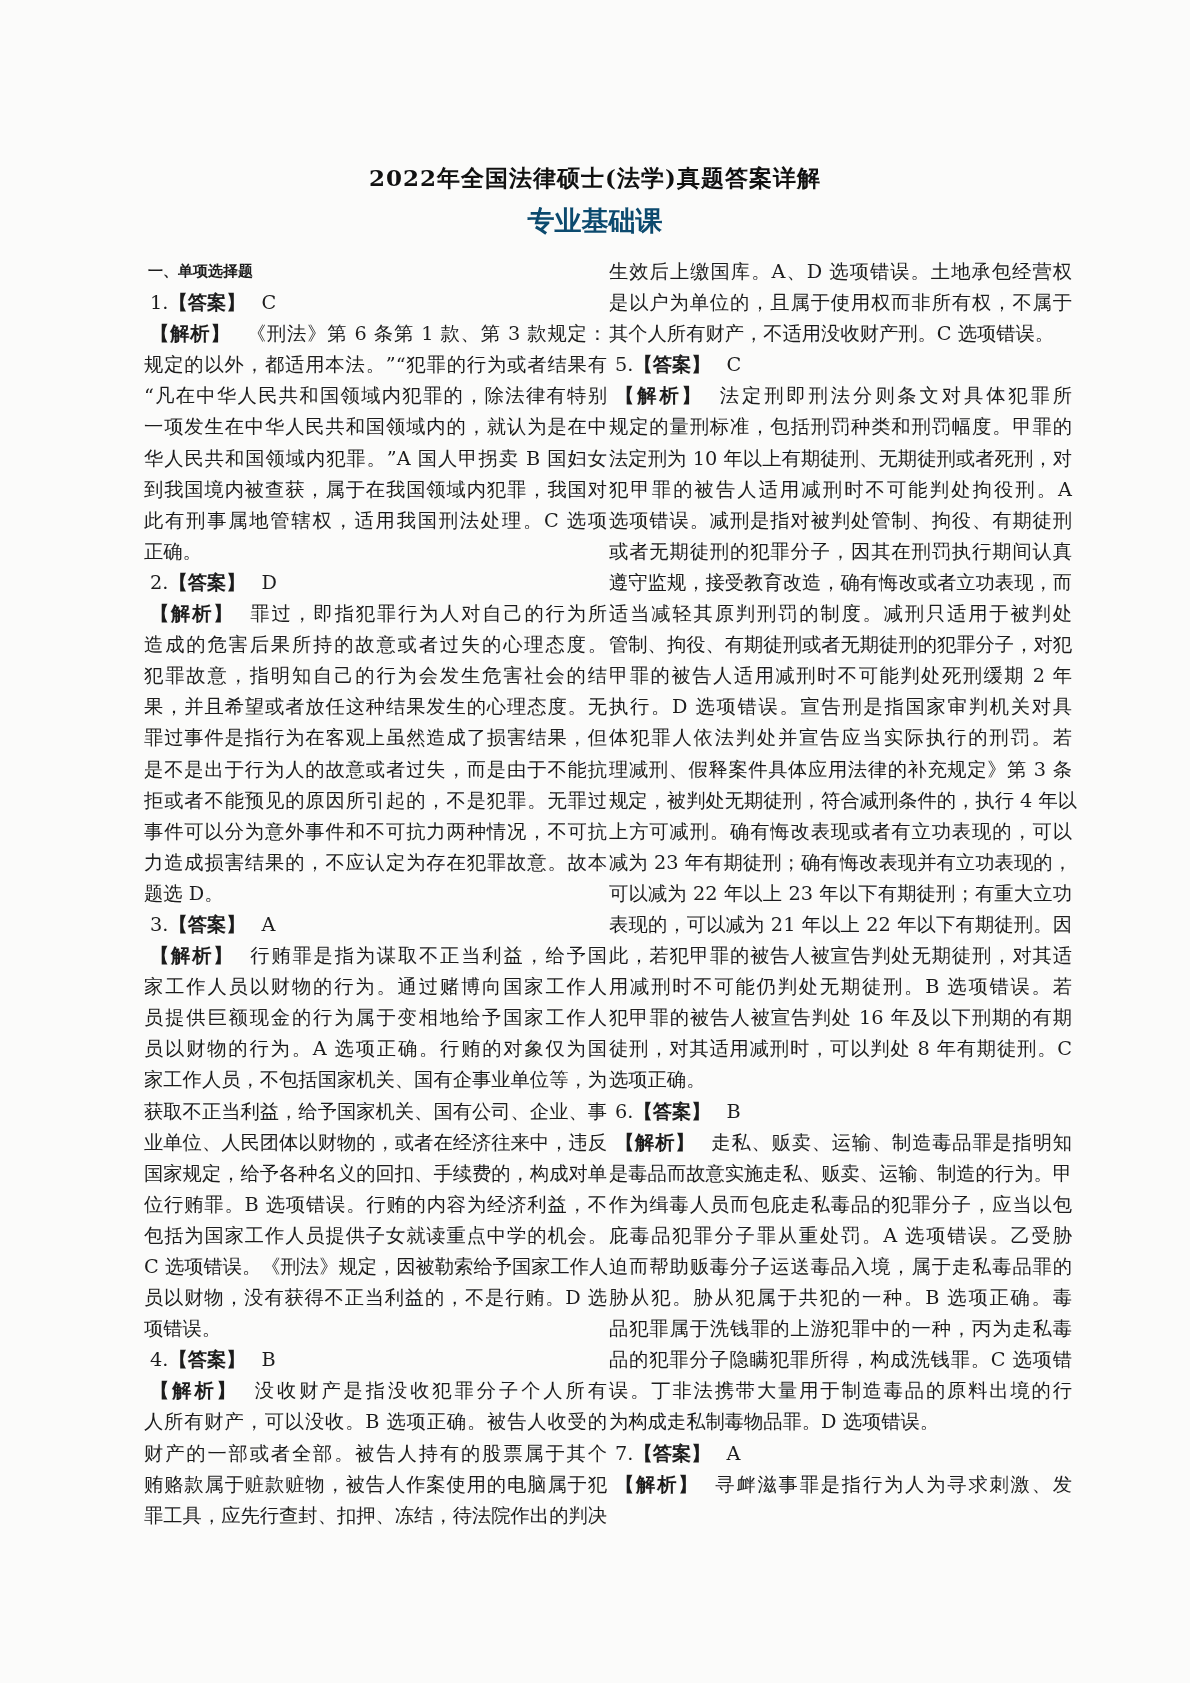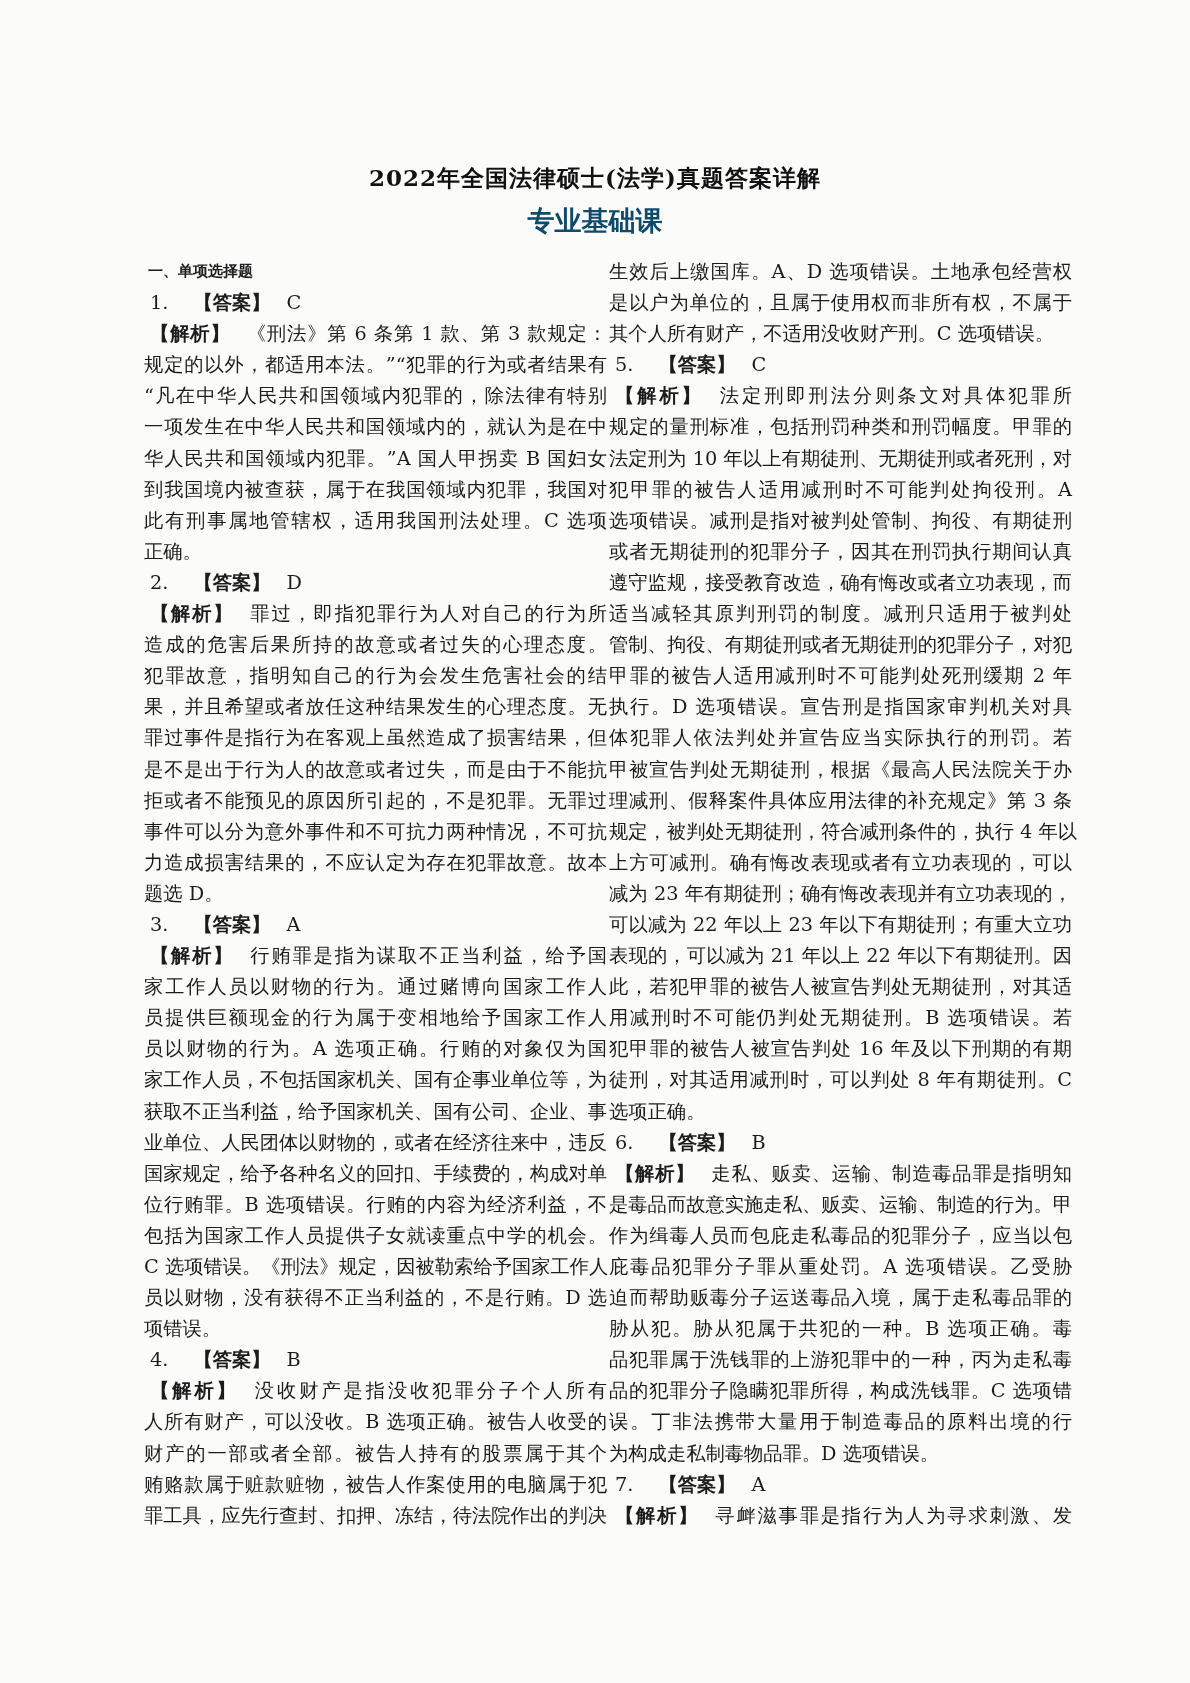--- a/index.html
+++ b/index.html
@@ -37,21 +37,21 @@
   }
   .line.last { text-align-last: left; }
   .section-heading {
     display: block; height: 31.1px;
     font-family: "DejaVu Sans", sans-serif;
     font-weight: bold; font-size: 15px;
     padding-left: 4px;
   }
   .answer-row { display: block; height: 31.1px; padding-left: 6px; }
   .answer-row .num { font-weight: normal; }
-  .answer-row .tag { font-family: Liberation Sans, sans-serif; font-weight: bold; margin-left: 25px; }
+  .answer-row .tag { font-family: Liberation Sans, sans-serif; font-weight: bold; }
   .answer-row .val { margin-left: 16px; }
   .tag-explain {
     font-family: "DejaVu Sans", sans-serif; font-weight: bold;
     margin-right: 16px;
   }
   .indent { padding-left: 6px; }
 </style>
 </head>
 <body>
 
@@ -137,21 +137,20 @@
         <span class="line">法定刑为 10 年以上有期徒刑、无期徒刑或者死刑，对</span>
         <span class="line">犯甲罪的被告人适用减刑时不可能判处拘役刑。A</span>
         <span class="line">选项错误。减刑是指对被判处管制、拘役、有期徒刑</span>
         <span class="line">或者无期徒刑的犯罪分子，因其在刑罚执行期间认真</span>
         <span class="line">遵守监规，接受教育改造，确有悔改或者立功表现，而</span>
         <span class="line">适当减轻其原判刑罚的制度。减刑只适用于被判处</span>
         <span class="line">管制、拘役、有期徒刑或者无期徒刑的犯罪分子，对犯</span>
         <span class="line">甲罪的被告人适用减刑时不可能判处死刑缓期 2 年</span>
         <span class="line">执行。D 选项错误。宣告刑是指国家审判机关对具</span>
         <span class="line">体犯罪人依法判处并宣告应当实际执行的刑罚。若</span>
-        <span class="line">甲被宣告判处无期徒刑，根据《最高人民法院关于办</span>
         <span class="line">理减刑、假释案件具体应用法律的补充规定》第 3 条</span>
         <span class="line">规定，被判处无期徒刑，符合减刑条件的，执行 4 年以</span>
         <span class="line">上方可减刑。确有悔改表现或者有立功表现的，可以</span>
         <span class="line">减为 23 年有期徒刑；确有悔改表现并有立功表现的，</span>
         <span class="line">可以减为 22 年以上 23 年以下有期徒刑；有重大立功</span>
         <span class="line">表现的，可以减为 21 年以上 22 年以下有期徒刑。因</span>
         <span class="line">此，若犯甲罪的被告人被宣告判处无期徒刑，对其适</span>
         <span class="line">用减刑时不可能仍判处无期徒刑。B 选项错误。若</span>
         <span class="line">犯甲罪的被告人被宣告判处 16 年及以下刑期的有期</span>
         <span class="line">徒刑，对其适用减刑时，可以判处 8 年有期徒刑。C</span>

